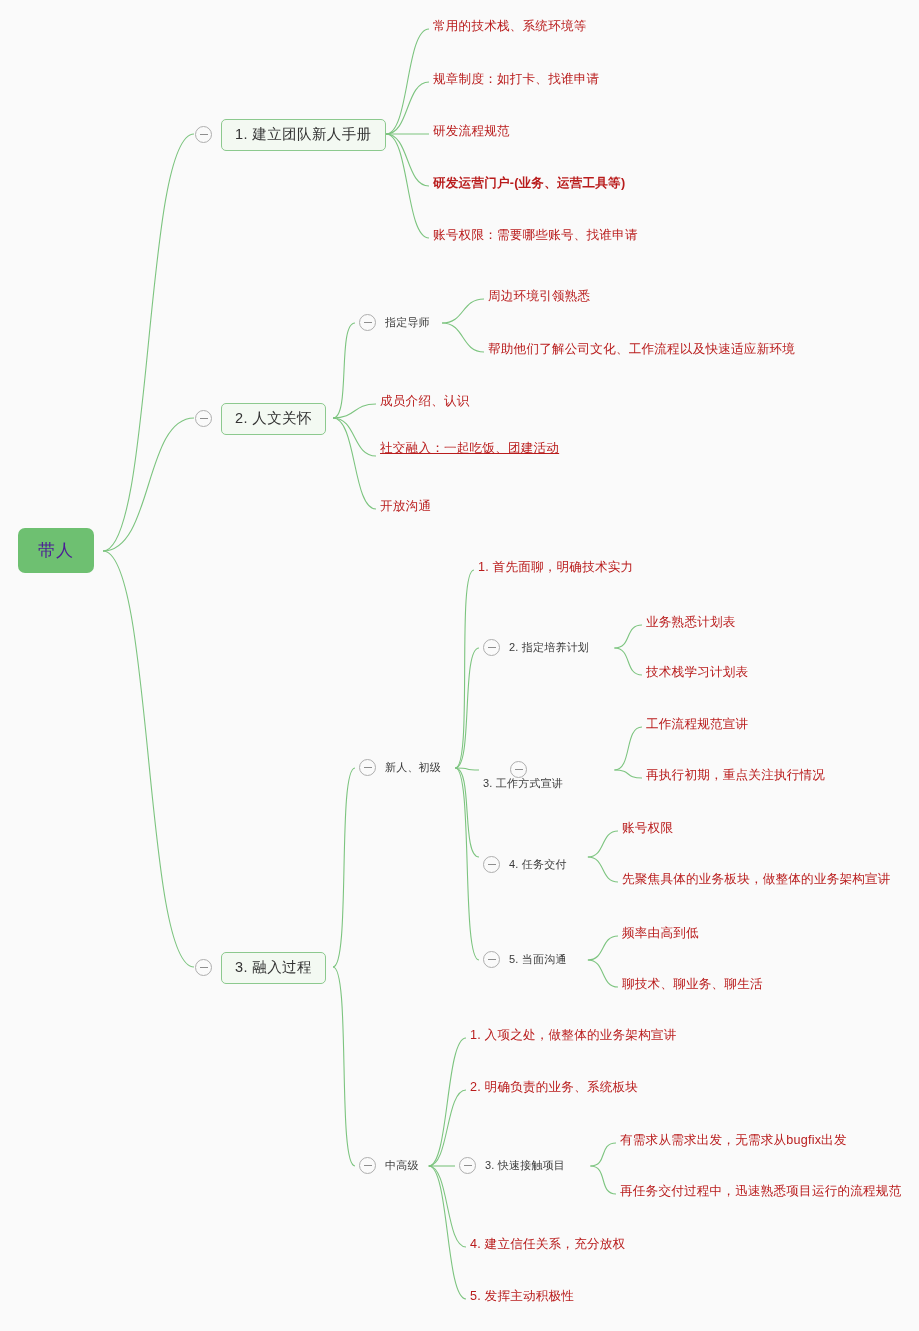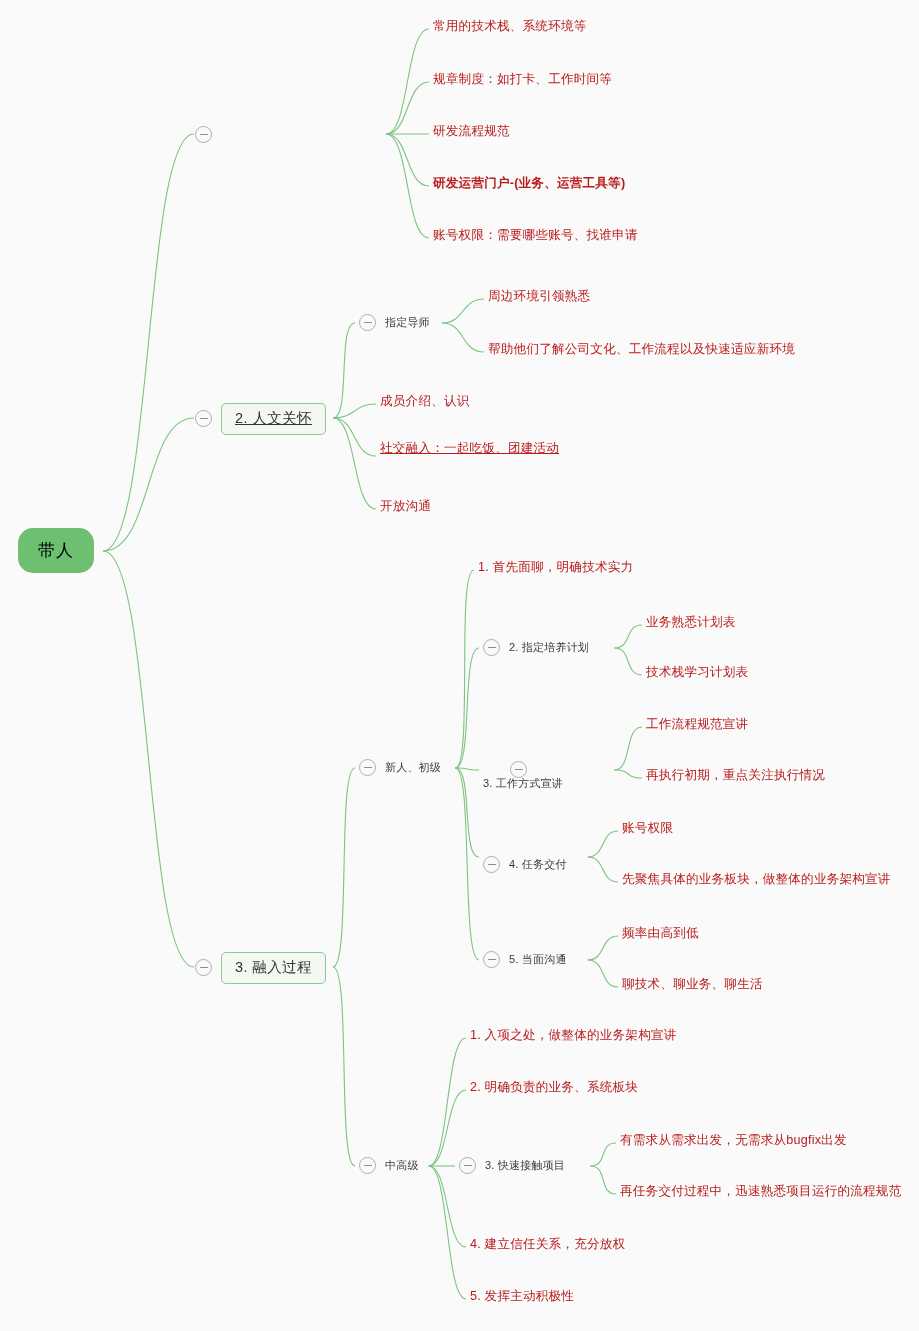--- a/index.html
+++ b/index.html
@@ -14,22 +14,22 @@
     font-family: "Liberation Sans", "DejaVu Sans", sans-serif;
   }
   #canvas { position: absolute; inset: 0; width: 919px; height: 1331px; }
   #edges { position: absolute; left: 0; top: 0; width: 919px; height: 1331px; pointer-events: none; }
 
   .node { position: absolute; display: flex; align-items: center; white-space: nowrap; }
 
   
   .root-node {
     background: #6ec071;
-    color: #000000;
-    border-radius: 15px;
+    color: #4c1d95;
+    border-radius: 7px;
     font-size: 17px;
     letter-spacing: 1px;
     padding: 14px 20px;
     line-height: 1;
     box-shadow: 0 0 0 0 rgba(0,0,0,0);
   }
 
   
   .branch-node {
     background: #f3f9f2;
@@ -111,37 +111,40 @@
       <path d="M 428.78 1166 C 449.251 1166, 445.529 1090, 466 1090" fill="none" stroke="#7cc47f" stroke-width="1.1"></path>
       <path d="M 428.78 1166 C 446.78 1166, 437 1166, 455 1166" fill="none" stroke="#7cc47f" stroke-width="1.1"></path>
       <path d="M 590.4 1166 C 608.4 1166, 598 1143, 616 1143" fill="none" stroke="#7cc47f" stroke-width="1.1"></path>
       <path d="M 590.4 1166 C 608.4 1166, 598 1194, 616 1194" fill="none" stroke="#7cc47f" stroke-width="1.1"></path>
       <path d="M 428.78 1166 C 449.251 1166, 445.529 1247, 466 1247" fill="none" stroke="#7cc47f" stroke-width="1.1"></path>
       <path d="M 428.78 1166 C 449.251 1166, 445.529 1299, 466 1299" fill="none" stroke="#7cc47f" stroke-width="1.1"></path>
     </svg>
 <div class="node root-node" style="left: 18px; top: 528px;">
       <span class="node-label">带人</span>
     </div>
+    <div class="node branch-node" style="left: 221px; top: 119px;">
+      <span class="node-label">1. 建立团队新人手册</span>
+    </div>
     <span class="toggle" style="position: absolute; left: 195px; top: 125.5px; margin: 0px;"></span>
     <div class="node text-node leaf" style="left: 433px; top: 20px;">
       <span class="node-label">常用的技术栈、系统环境等</span>
     </div>
     <div class="node text-node leaf" style="left: 433px; top: 73px;">
-      <span class="node-label">规章制度：如打卡、工作时间等</span>
+      <span class="node-label">规章制度：如打卡、找谁申请</span>
     </div>
     <div class="node text-node leaf" style="left: 433px; top: 125px;">
       <span class="node-label">研发流程规范</span>
     </div>
     <div class="node text-node leaf" style="left: 433px; top: 177px; font-weight: bold;">
       <span class="node-label">研发运营门户-(业务、运营工具等)</span>
     </div>
     <div class="node text-node leaf" style="left: 433px; top: 229px;">
       <span class="node-label">账号权限：需要哪些账号、找谁申请</span>
     </div>
-    <div class="node branch-node" style="left: 221px; top: 403px; text-decoration: underline;">
+    <div class="node branch-node" style="left: 221px; top: 403px;">
       <span class="node-label">2. 人文关怀</span>
     </div>
     <span class="toggle" style="position: absolute; left: 195px; top: 409.5px; margin: 0px;"></span>
     <div class="node text-node sub" style="left: 359px; top: 314px;">
       <span class="toggle"></span>
       <span class="node-label">指定导师</span>
     </div>
     <div class="node text-node leaf" style="left: 488px; top: 290px;">
       <span class="node-label">周边环境引领熟悉</span>
     </div>

